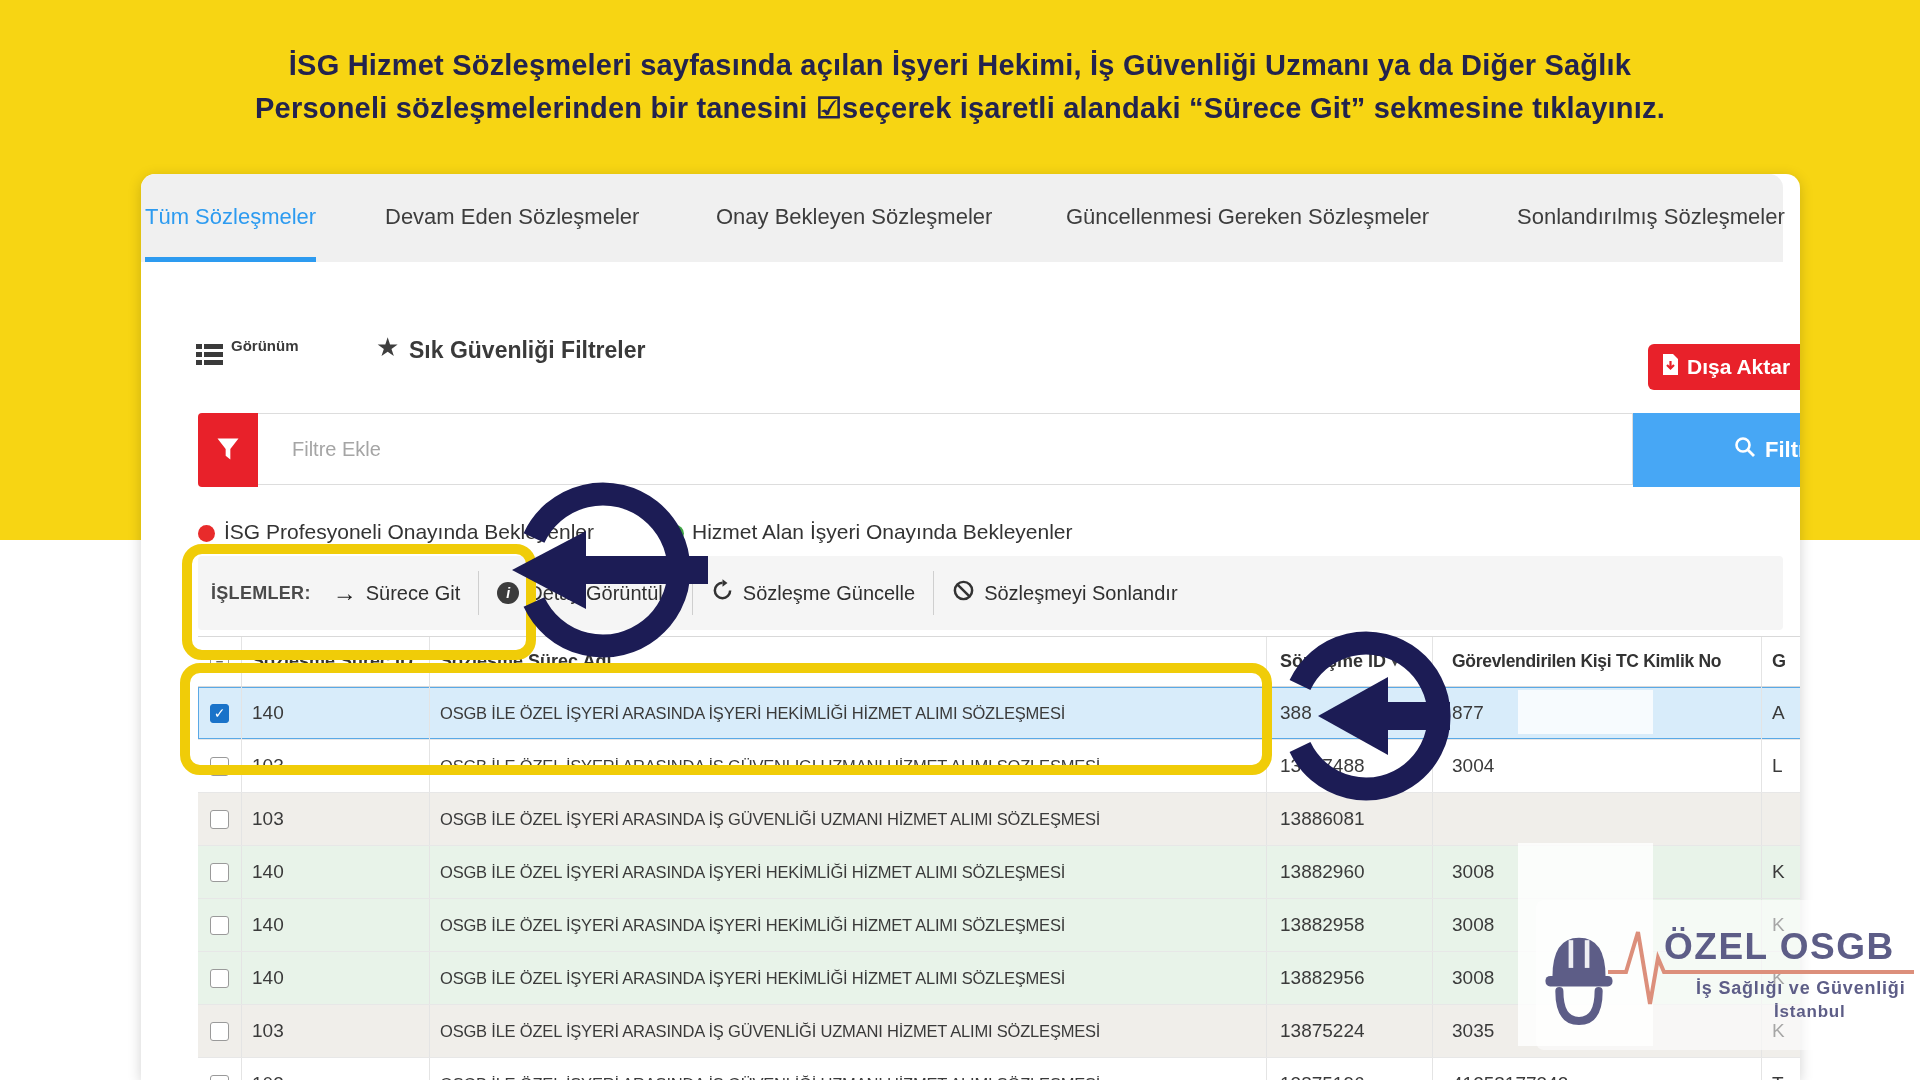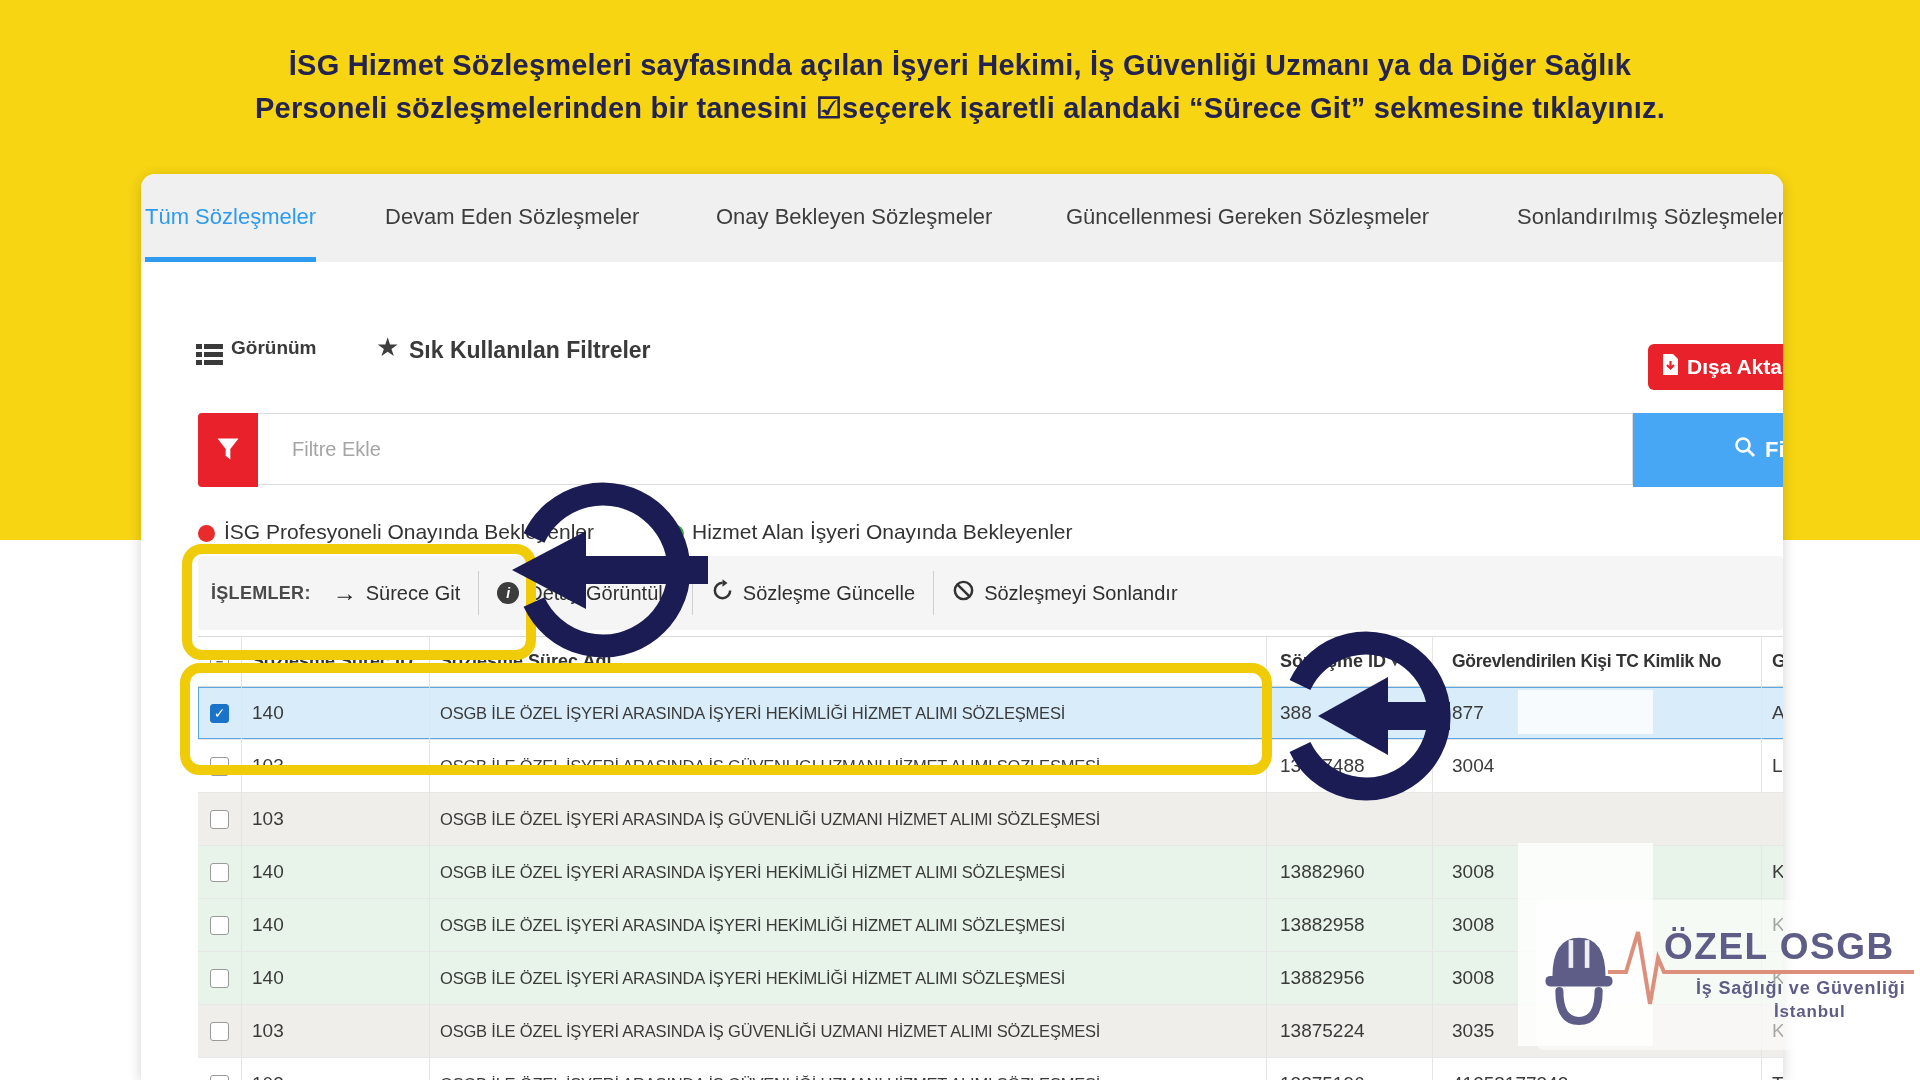--- a/index.html
+++ b/index.html
@@ -2,27 +2,27 @@
 <html><head>
 <meta charset="utf-8">
 <style>
   html,body{margin:0;padding:0;width:1920px;height:1080px;overflow:hidden;
     font-family:"Liberation Sans",sans-serif;background:#ffffff;position:relative;}
   .yellow-band{position:absolute;left:0;top:0;width:1920px;height:540px;background:#F7D513;z-index:0;}
   .instruction{position:absolute;left:0;top:44px;width:1920px;text-align:center;
     color:#23234E;font-size:29px;font-weight:bold;line-height:43px;z-index:2;letter-spacing:.2px;}
   
   .card{position:absolute;left:141px;top:174px;width:1642px;height:906px;background:#fff;
-    border-radius:14px 14px 0 0;overflow:hidden;z-index:3;box-shadow:0 3px 14px rgba(0,0,0,.18);}
+    border-radius:14px 14px 0 0;overflow:hidden;z-index:3;box-shadow:0 3px 14px rgba(0,0,0,.18);padding-left:17px;}
   .tabbar{position:absolute;left:0;top:0;width:1642px;height:88px;background:#f0f0f0;border-radius:14px 14px 0 0;}
   .tab{position:absolute;top:0;height:83px;line-height:86px;font-size:22px;color:#3d3d3d;white-space:nowrap;cursor:pointer;}
   .tab.active{color:#2D9BF0;border-bottom:5px solid #2D9BF0;}
   
   .view-icon{position:absolute;left:55px;top:170px;}
-  .view-label{position:absolute;left:90px;top:163px;font-size:19px;font-weight:bold;color:#3a3a3a;}
+  .view-label{position:absolute;left:90px;top:163px;font-size:15px;font-weight:bold;color:#3a3a3a;}
   .star-icon{position:absolute;left:235px;top:158px;font-size:26px;color:#3f3f3f;}
   .fav-label{position:absolute;left:268px;top:163px;font-size:23px;font-weight:bold;color:#3a3a3a;}
   .export-btn{position:absolute;left:1507px;top:170px;height:46px;width:180px;background:#E8212A;border:none;
     border-radius:6px;color:#fff;font-size:21px;font-weight:bold;display:flex;align-items:center;gap:8px;
     padding:0 0 0 14px;font-family:inherit;cursor:pointer;}
   
   .filter-red{position:absolute;left:57px;top:239px;width:60px;height:74px;background:#E8212A;
     border:none;border-radius:4px 0 0 4px;display:flex;align-items:center;justify-content:center;cursor:pointer;}
   .filter-input{position:absolute;left:117px;top:239px;width:1375px;height:72px;box-sizing:border-box;
     border:1px solid #ddd;border-left:none;padding:0 0 0 34px;font-size:20px;color:#444;font-family:inherit;outline:none;}
@@ -107,21 +107,21 @@
           <rect x="8" y="0" width="19" height="5"></rect>
       <rect x="0" y="8" width="6" height="5"></rect>
           <rect x="8" y="8" width="19" height="5"></rect>
       <rect x="0" y="16" width="6" height="5"></rect>
           <rect x="8" y="16" width="19" height="5"></rect>
     </g>
       </svg>
   </span>
   <span class="view-label">Görünüm</span>
   <span class="star-icon">★</span>
-  <span class="fav-label">Sık Kullanılan Filtreler</span>
+  <span class="fav-label">Sık Güvenliği Filtreler</span>
 
   <button class="export-btn">
     <span>
       <svg width="17" height="21" viewBox="0 0 17 21">
           <path d="M1 0 h10 l5 5 v16 h-15 z" fill="#fff"></path>
       <path d="M8.5 7 v7 M5 11 l3.5 3.5 L12 11" stroke="#E8212A" stroke-width="2.2" fill="none"></path>
         </svg>
     </span>
     <span>Dışa Aktar</span>
   </button>
@@ -216,20 +216,21 @@
           <div class="cell c-sid">13887488</div>
           <div class="cell c-tc">3004</div>
           <div class="cell c-g">L</div>
         </div>
         <div class="trow bg-gray">
           <div class="cell c-cb">
             <span class="cb "></span>
           </div>
           <div class="cell c-id">103</div>
           <div class="cell c-name">OSGB İLE ÖZEL İŞYERİ ARASINDA İŞ GÜVENLİĞİ UZMANI HİZMET ALIMI SÖZLEŞMESİ</div>
+          <div class="cell c-sid">13886081</div>
           <div class="cell c-tc"></div>
           <div class="cell c-g"></div>
         </div>
         <div class="trow bg-green">
           <div class="cell c-cb">
             <span class="cb "></span>
           </div>
           <div class="cell c-id">140</div>
           <div class="cell c-name">OSGB İLE ÖZEL İŞYERİ ARASINDA İŞYERİ HEKİMLİĞİ HİZMET ALIMI SÖZLEŞMESİ</div>
           <div class="cell c-sid">13882960</div>

